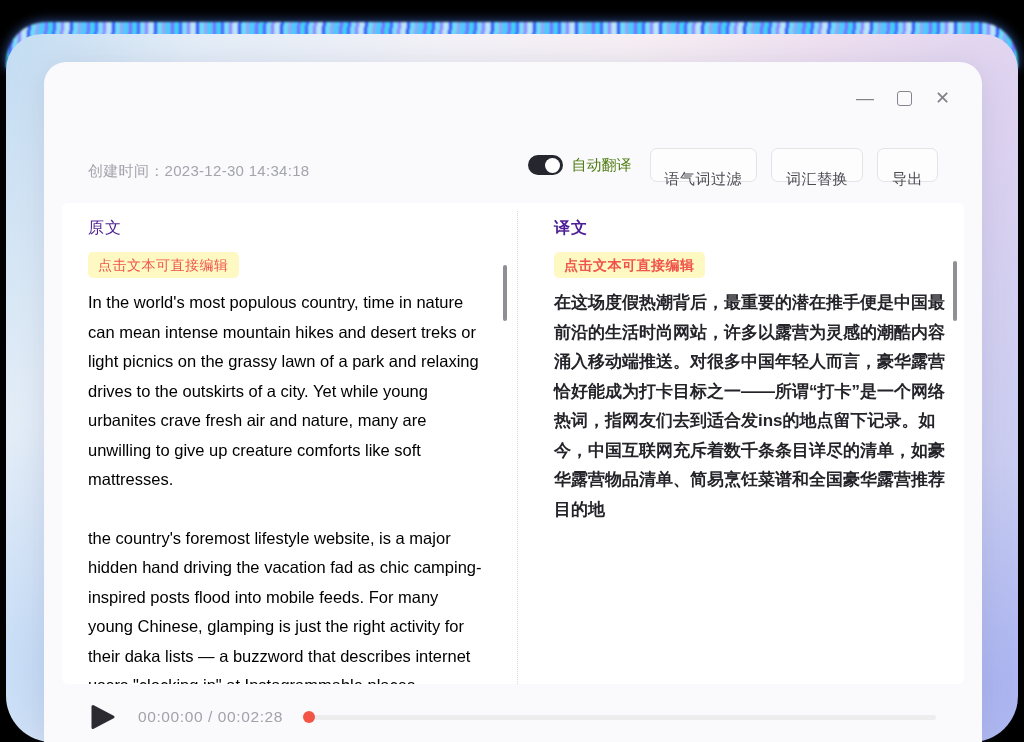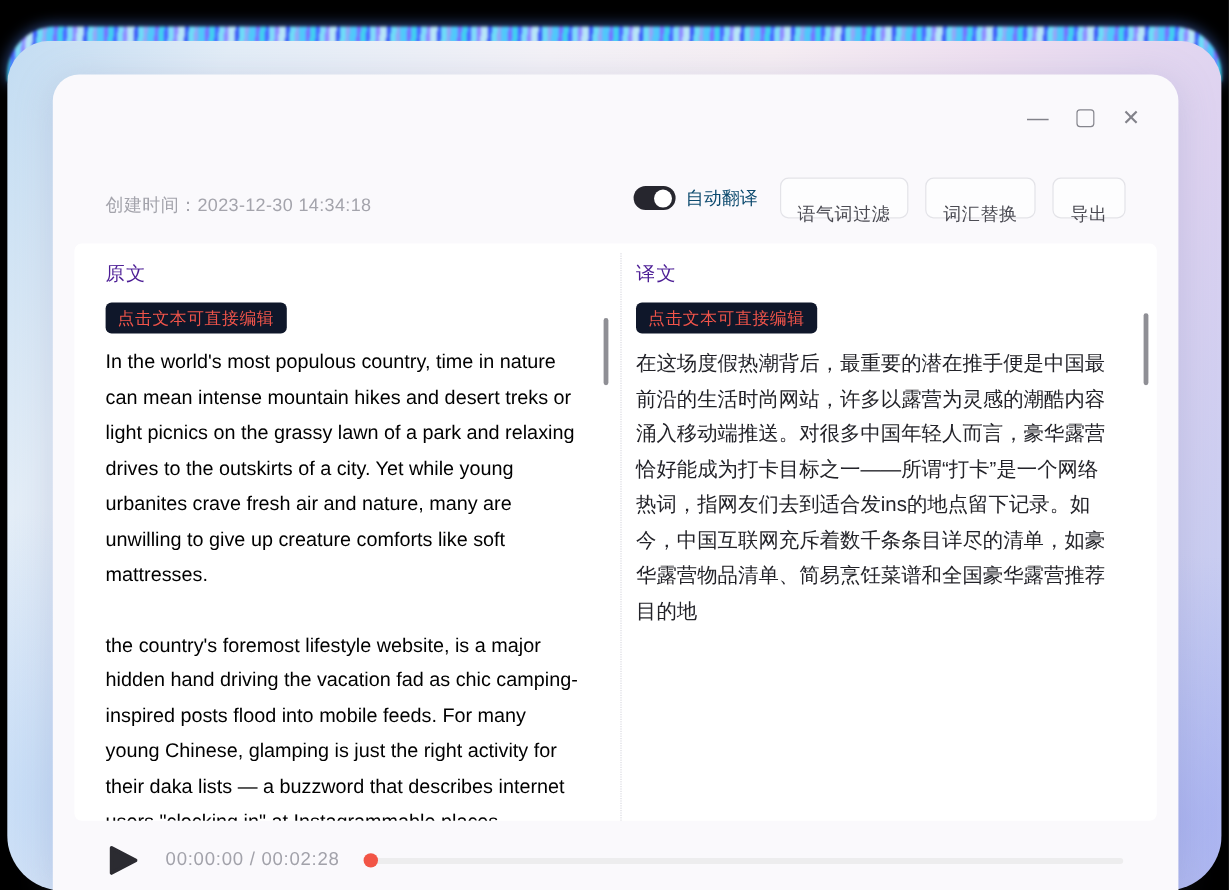--- a/index.html
+++ b/index.html
@@ -48,38 +48,38 @@
   
   .title-row{position:absolute;left:44px;top:68px;display:flex;align-items:center;gap:10px;}
   .doc-title{font-size:17px;color:#43434b;letter-spacing:.3px;}
   .edit-icon{width:19px;height:19px;display:block;cursor:pointer;}
   .created{position:absolute;left:44px;top:100px;font-size:15px;color:#a4a4ac;letter-spacing:.3px;}
 
   .controls{position:absolute;top:86px;right:44px;display:flex;align-items:center;gap:14px;}
   .toggle-wrap{display:flex;align-items:center;gap:9px;margin-right:4px;}
   .toggle{position:relative;width:35px;height:20px;border-radius:11px;background:#26262e;cursor:pointer;}
   .toggle .knob{position:absolute;top:2.5px;right:2.5px;width:15px;height:15px;border-radius:50%;background:#fff;}
-  .toggle-label{font-size:15px;color:#0c4a6e;}
+  .toggle-label{font-size:15px;color:#4d7c0f;}
   .btn{
     height:34px;line-height:32px;padding:14px 14px;border:1px solid #e3e3e8;border-radius:7px;
     background:#fdfdfe;font-size:15px;color:#4b4b53;cursor:pointer;letter-spacing:.5px;
   }
 
   
   .panel{
     position:absolute;left:18px;top:141px;width:902px;height:481px;
     background:#fff;border-radius:6px;overflow:hidden;
   }
   .col{position:absolute;top:0;bottom:0;}
   .col-src{left:26px;width:398px;}
-  .col-dst{left:468px;width:394px;}
+  .col-dst{left:492px;width:394px;font-weight:bold;}
   .col-heading{margin:15px 0 13px 0;font-size:16px;color:#4c1d95;letter-spacing:1px;}
   .hint-badge{
     display:inline-block;height:26px;line-height:26px;padding:0 10px;border-radius:5px;
-    background:#0f172a;color:#f0544a;font-size:14px;letter-spacing:.5px;cursor:pointer;
+    background:#fef9c3;color:#f0544a;font-size:14px;letter-spacing:.5px;cursor:pointer;
   }
   .col-text{margin-top:10px;cursor:text;}
   .col-text p{margin:0 0 29px 0;}
   .en-text{font-size:16.5px;line-height:29.5px;color:#000000;}
   .zh-text{font-size:17px;line-height:29.5px;color:#232329;}
   .divider{position:absolute;left:455px;top:8px;bottom:0;width:0;border-left:1px dotted #d9d9df;}
   .scroll-thumb{position:absolute;width:4px;border-radius:2px;background:#8f8f95;cursor:pointer;}
   .thumb-src{left:441px;top:62px;height:56px;}
   .thumb-dst{left:891px;top:58px;height:60px;}
 

